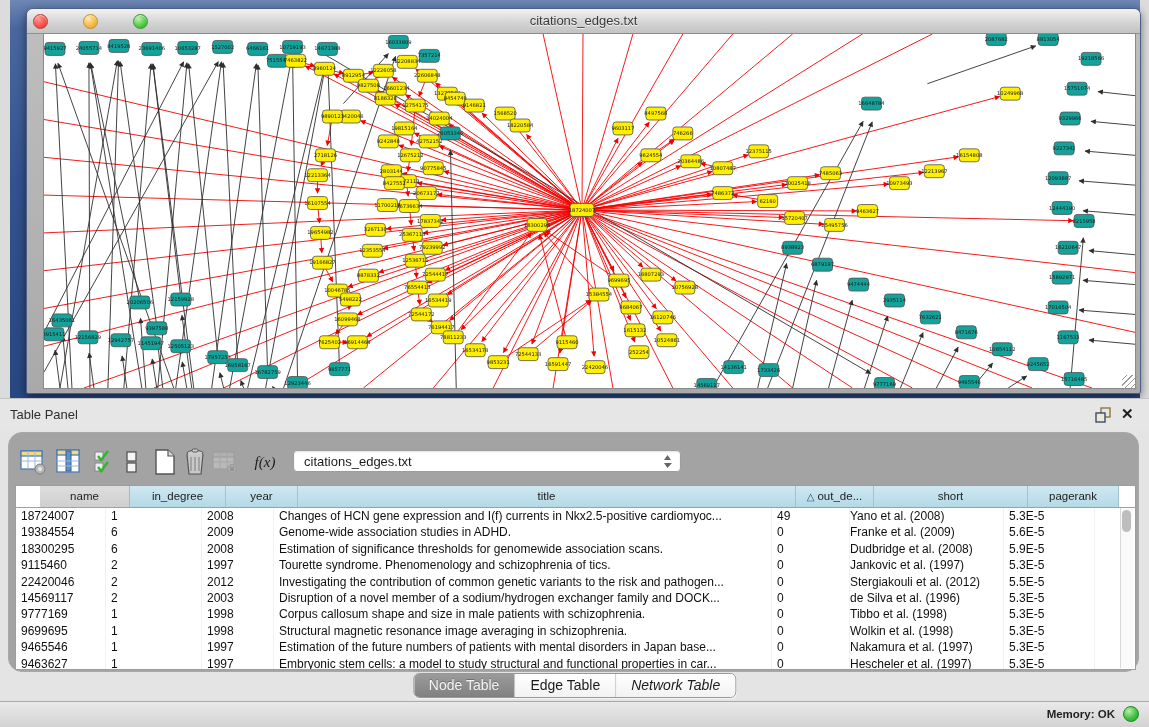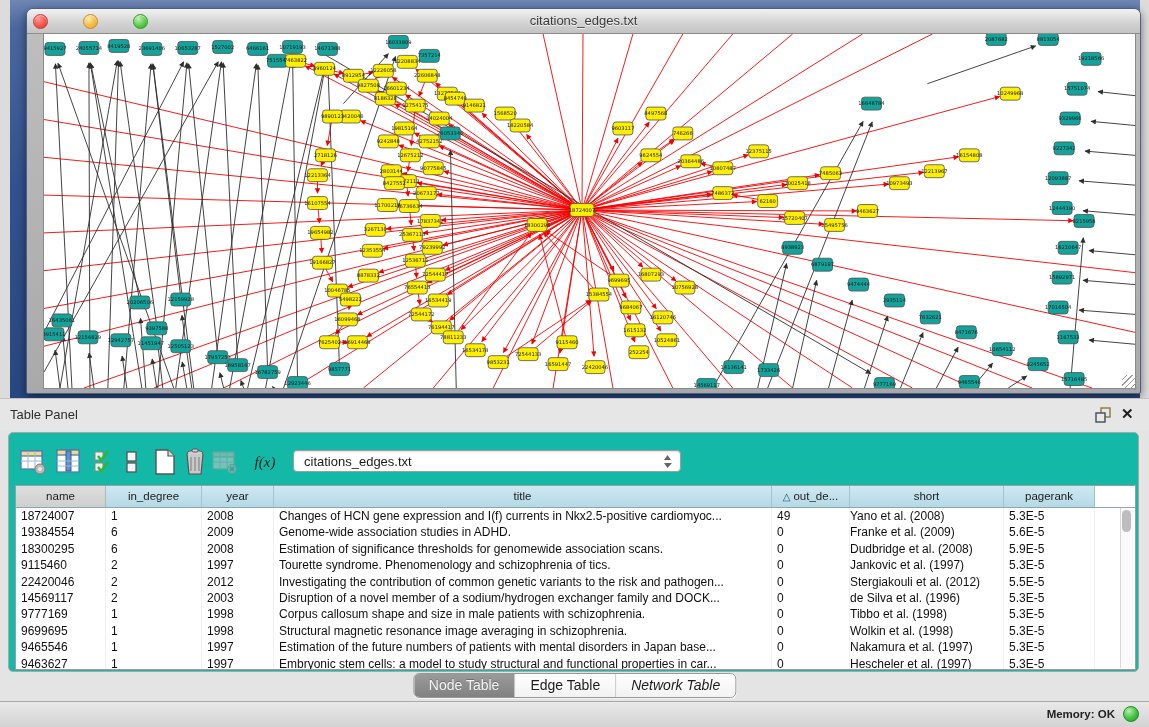--- a/index.html
+++ b/index.html
@@ -34,35 +34,35 @@
     background:repeating-linear-gradient(135deg,transparent 0 3px,#9a9a9a 3px 4px);}
   .splitter-cursor{position:absolute;left:571px;top:399px;width:0;height:0;
     border-left:4px solid transparent;border-right:4px solid transparent;border-bottom:6px solid #7b7b7b;}
 
   
   .panel-header{position:absolute;left:0;top:398px;width:1149px;height:32px;background:#e6e6e6;border-top:1px solid #c2c2c2;}
   .panel-title{position:absolute;left:10px;top:8px;font-size:13px;color:#2f2f2f;}
   .float-icon{position:absolute;left:1095px;top:8px;width:18px;height:17px;}
   .close-icon{position:absolute;left:1121px;top:6px;font-size:15px;font-weight:bold;color:#1d1d1d;cursor:default;}
   .panel-body{position:absolute;left:8px;top:432px;width:1131px;height:240px;
-    background:#14b8a6;border:1px solid #a8a8a8;border-radius:5px;box-sizing:border-box;}
+    background:#a3a3a3;border:1px solid #a8a8a8;border-radius:14px;box-sizing:border-box;}
 
   .tb-icon{position:absolute;top:14px;width:30px;height:30px;border:none;background:transparent;padding:0;cursor:default;}
   .tb-icon svg{display:block;}
   .combo{position:absolute;left:284px;top:17px;width:388px;height:22px;background:#ffffff;
     border:1px solid #9d9d9d;border-radius:4px;box-shadow:inset 0 1px 2px rgba(0,0,0,.12);box-sizing:border-box;}
   .combo-text{position:absolute;left:10px;top:3px;font-size:13px;color:#1c1c1c;}
   .combo-spin{position:absolute;right:8px;top:3px;}
 
   .table-wrap{position:absolute;left:6px;top:52px;width:1121px;height:185px;background:#ffffff;
     border:1px solid #9d9d9d;box-sizing:border-box;overflow:hidden;}
   .thead{display:flex;height:21px;border-bottom:1px solid #8ea6b0;}
   .th{box-sizing:border-box;height:21px;line-height:20px;text-align:center;font-size:11.5px;color:#1c1c1c;
       background:linear-gradient(180deg,#cfe8f1,#b4d9e6);border-right:1px solid #9fc3cf;overflow:hidden;white-space:nowrap;}
-  .th.name-col{background:linear-gradient(180deg,#dedede,#cfcfcf);border-right:1px solid #b5b5b5;}
+  .th.name-col{background:linear-gradient(180deg,#dedede,#cfcfcf);border-right:1px solid #b5b5b5;margin-left:24px;}
   .sort-glyph{color:#1c4f6e;font-size:10px;margin-right:3px;}
   .c0{width:90px;} .c1{width:96px;} .c2{width:72px;} .c3{width:498px;} .c4{width:78px;} .c5{width:154px;} .c6{width:91px;}
   .trow{display:flex;height:16.4px;line-height:16px;font-size:12px;color:#101010;}
   .td{box-sizing:border-box;padding:0 0 0 5px;overflow:hidden;white-space:nowrap;border-right:1px solid #f1f1f1;}
   .td.center{padding:0;}
   .vscroll{position:absolute;right:2px;top:22px;width:12px;height:160px;background:#fafafa;border-left:1px solid #d8d8d8;}
   .vthumb{position:absolute;left:1px;top:2px;width:9px;height:22px;border-radius:5px;background:#bdbdbd;}
 
   .tabs{position:absolute;left:50%;top:673px;transform:translateX(-50%);display:inline-flex;height:23px;
     border:1px solid #979797;border-radius:6px;overflow:hidden;background:#ffffff;box-shadow:0 1px 1px rgba(255,255,255,.7);}

